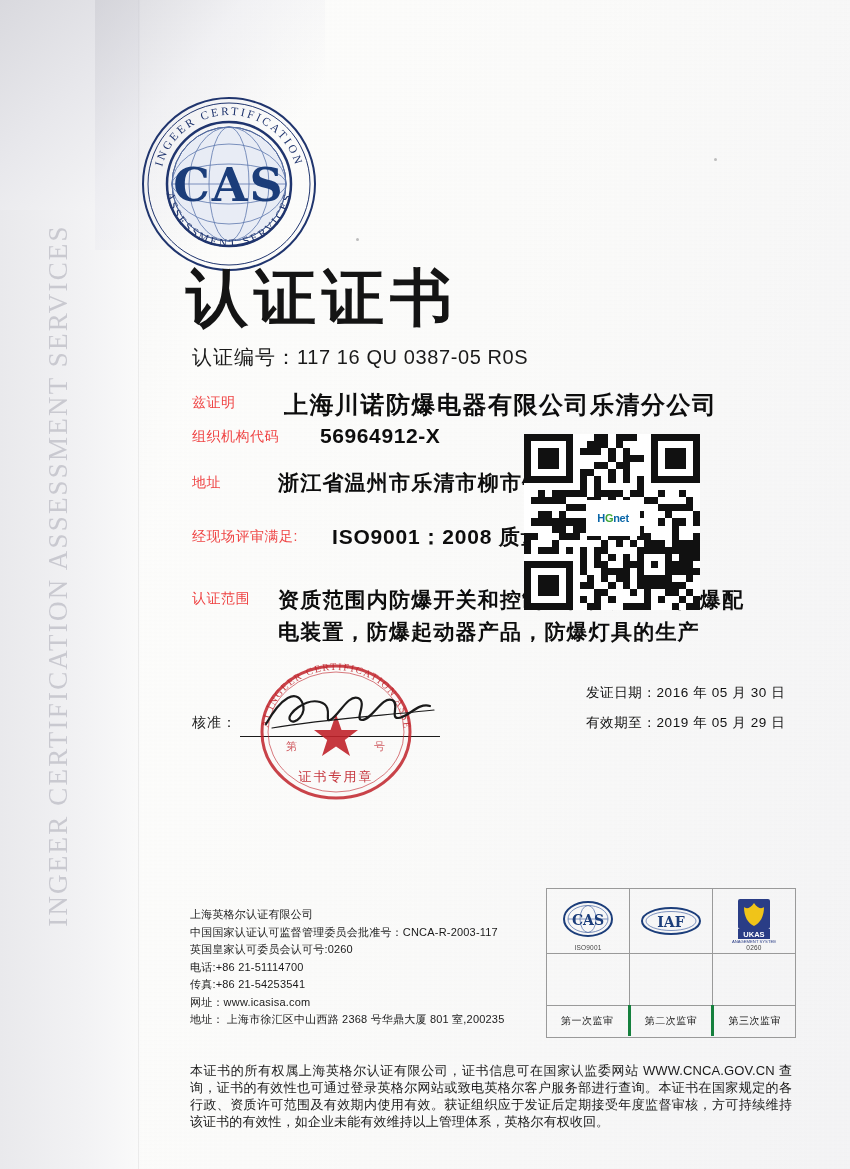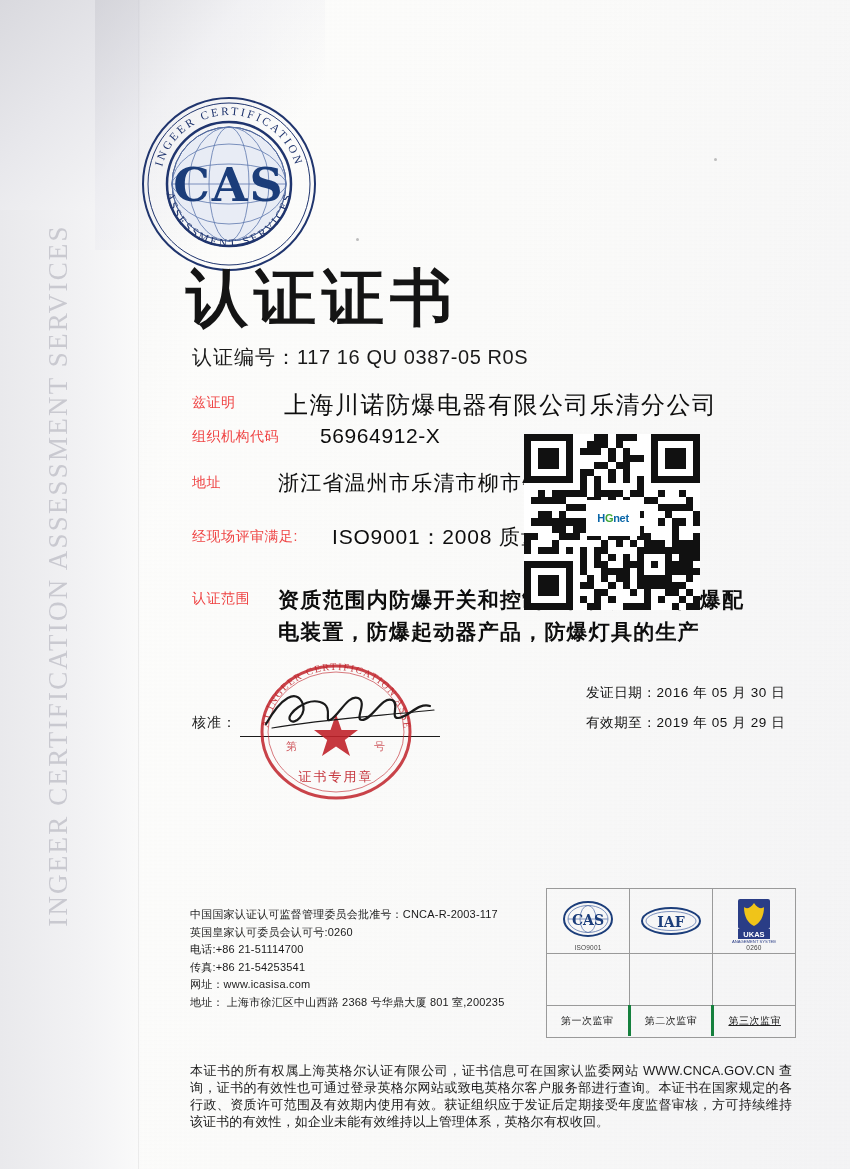--- a/index.html
+++ b/index.html
@@ -133,21 +133,21 @@
     font-size: 14px;
     letter-spacing: 0.5px;
     color: #ef4444;
     white-space: nowrap;
   }
   .field .value {
     position: absolute;
     left: 92px;
     top: -3px;
     font-size: 21px;
-    font-weight: normal;
+    font-weight: bold;
     color: #0d0d0d;
     white-space: nowrap;
     letter-spacing: 1px;
   }
 
   #row-company { left: 192px; top: 394px; width: 640px; height: 30px;}
   #row-company .value { left: 92px; top: -5px; font-size: 24px; letter-spacing: 1.5px;}
 
   #row-orgcode { left: 192px; top: 428px; width: 640px; height: 28px;}
   #row-orgcode .value { left: 128px; top: -4px; font-size: 21px; font-family:"Liberation Sans",sans-serif; letter-spacing: 0.6px;}
@@ -313,21 +313,21 @@
   .bot-cell {
     flex: 1;
     display:flex;
     align-items:center;
     justify-content:center;
     font-size: 10px;
     color: #222;
     border-right: 3px solid #15803d;
     letter-spacing: 0.5px;
   }
-  .bot-cell:last-child { border-right: none; text-decoration: underline; }
+  .bot-cell:last-child { border-right: none; }
 
   
   .disclaimer {
     position: absolute;
     left: 190px;
     top: 1062px;
     width: 602px;
     font-size: 13px;
     line-height: 17px;
     color: #1a1a1a;
@@ -1076,20 +1076,21 @@
   <div class="dates">
     <div>
       <span>发证日期：</span><span>2016 年 05 月 30 日</span>
     </div>
     <div>
       <span>有效期至：</span><span>2019 年 05 月 29 日</span>
     </div>
   </div>
 
   <div class="footer-info">
+    <div>上海英格尔认证有限公司</div>
     <div>中国国家认证认可监督管理委员会批准号：CNCA-R-2003-117</div>
     <div>英国皇家认可委员会认可号:0260</div>
     <div>电话:+86 21-51114700</div>
     <div>传真:+86 21-54253541</div>
     <div>网址：www.icasisa.com</div>
     <div>地址： 上海市徐汇区中山西路 2368 号华鼎大厦 801 室,200235</div>
   </div>
 
   <div class="logos-table">
     <div class="logos-row-top">

